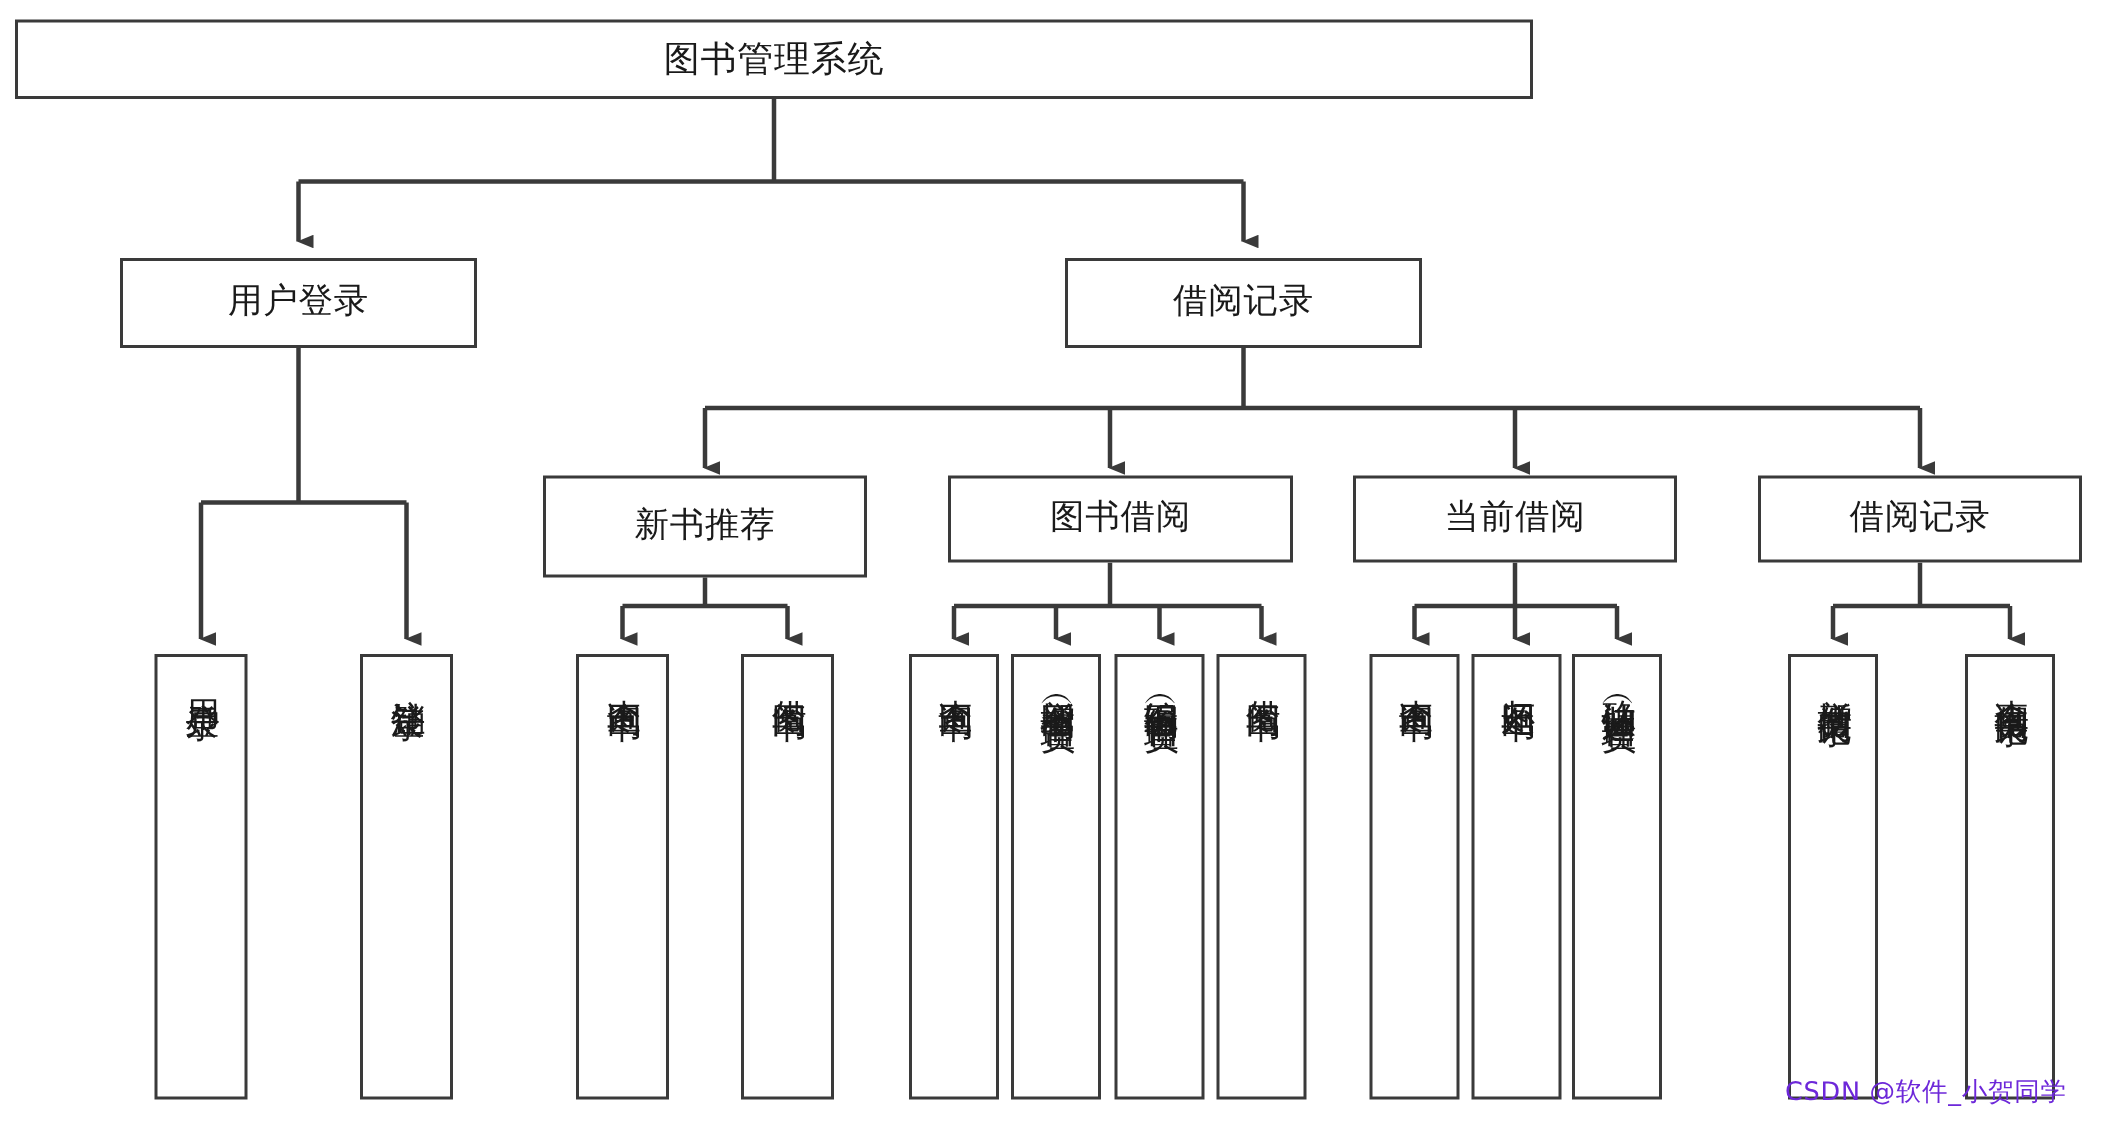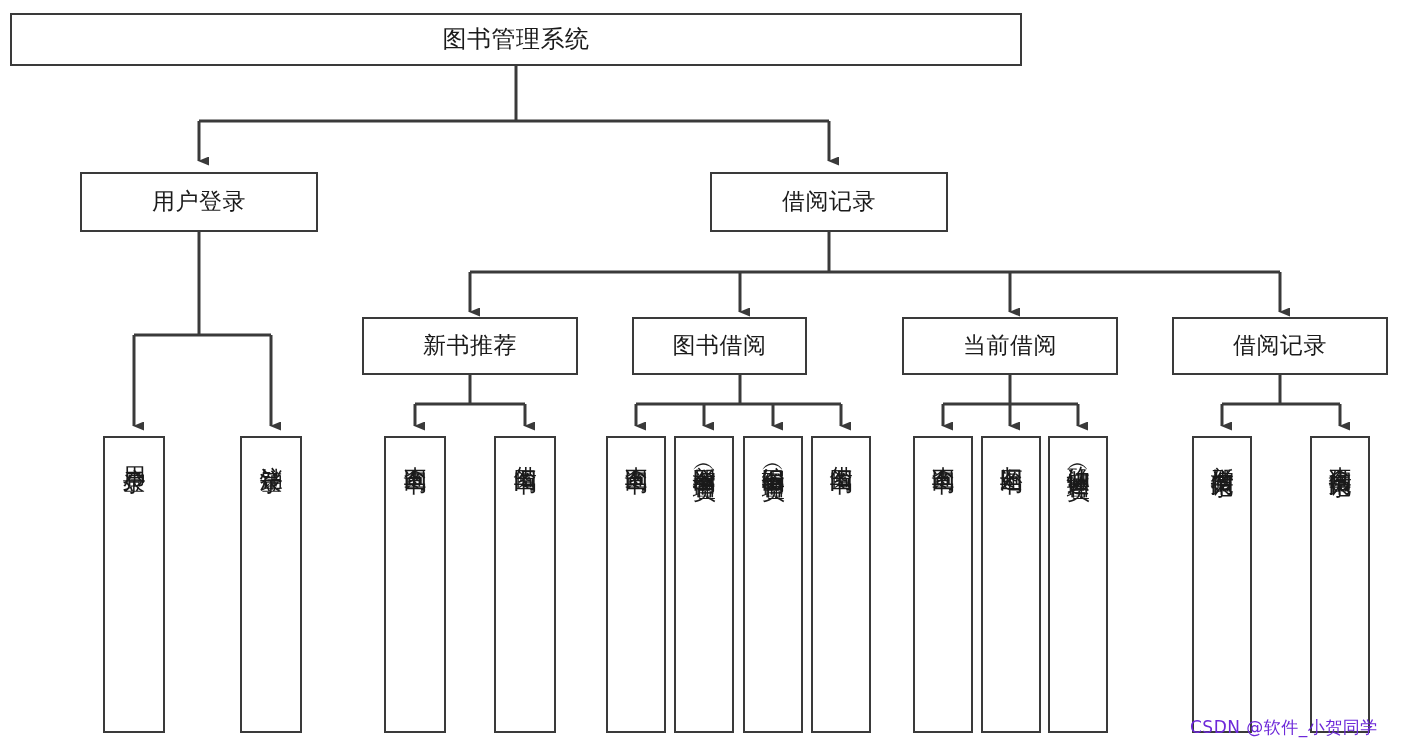--- a/index.html
+++ b/index.html
@@ -145,24 +145,24 @@
     <span>图书管理系统</span>
   </div>
 
   <div class="node horiz" style="left:80px; top:172px; width:238px; height:60px;">
     <span>用户登录</span>
   </div>
   <div class="node horiz" style="left:710px; top:172px; width:238px; height:60px;">
     <span>借阅记录</span>
   </div>
 
-  <div class="node horiz" style="left:362px; top:317px; width:216px; height:58px;">
+  <div class="node horiz" style="left:362px; top:317px; width:216px; height:68px;">
     <span>新书推荐</span>
   </div>
-  <div class="node horiz" style="left:632px; top:317px; width:175px; height:58px;">
+  <div class="node horiz" style="left:632px; top:317px; width:230px; height:58px;">
     <span>图书借阅</span>
   </div>
   <div class="node horiz" style="left:902px; top:317px; width:216px; height:58px;">
     <span>当前借阅</span>
   </div>
   <div class="node horiz" style="left:1172px; top:317px; width:216px; height:58px;">
     <span>借阅记录</span>
   </div>
 
   <div class="node vert" style="left:103px; top:436px; width:62px; height:297px;">

